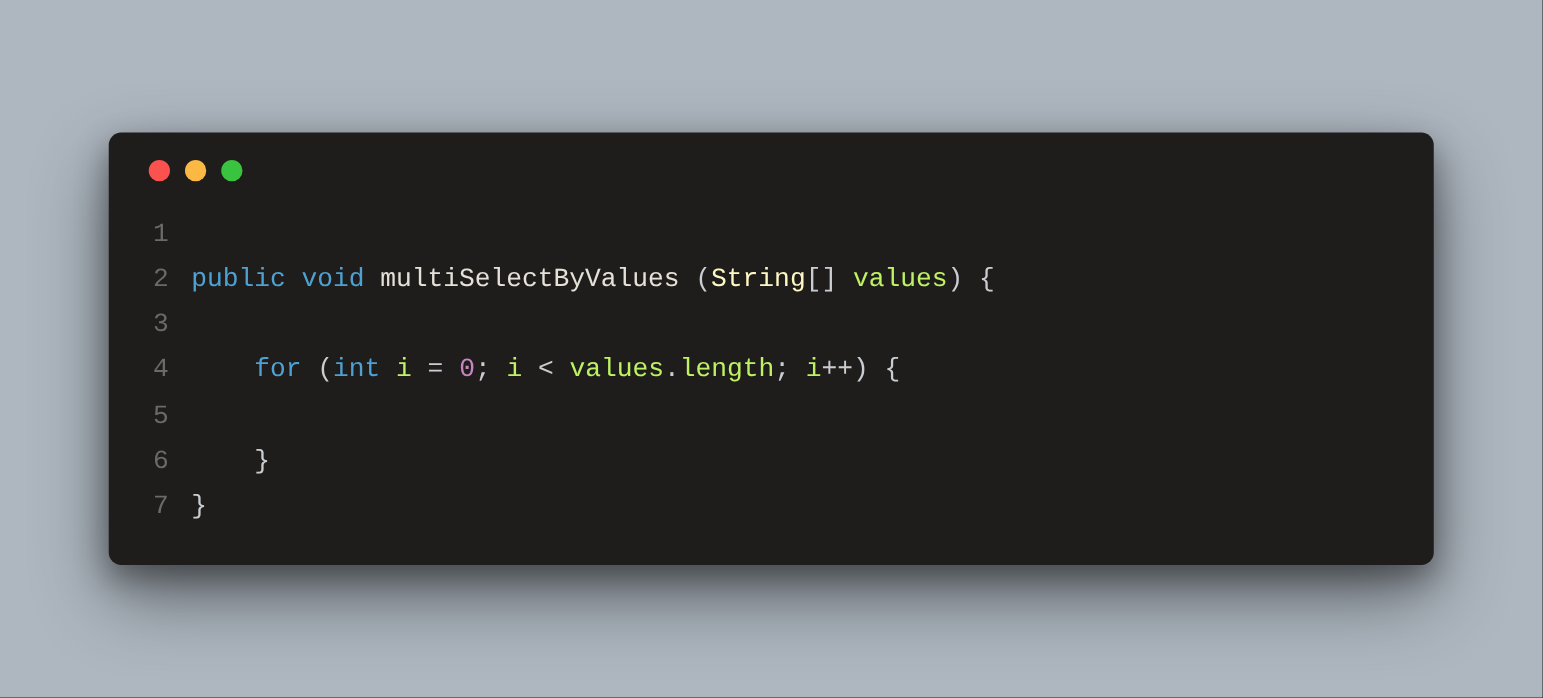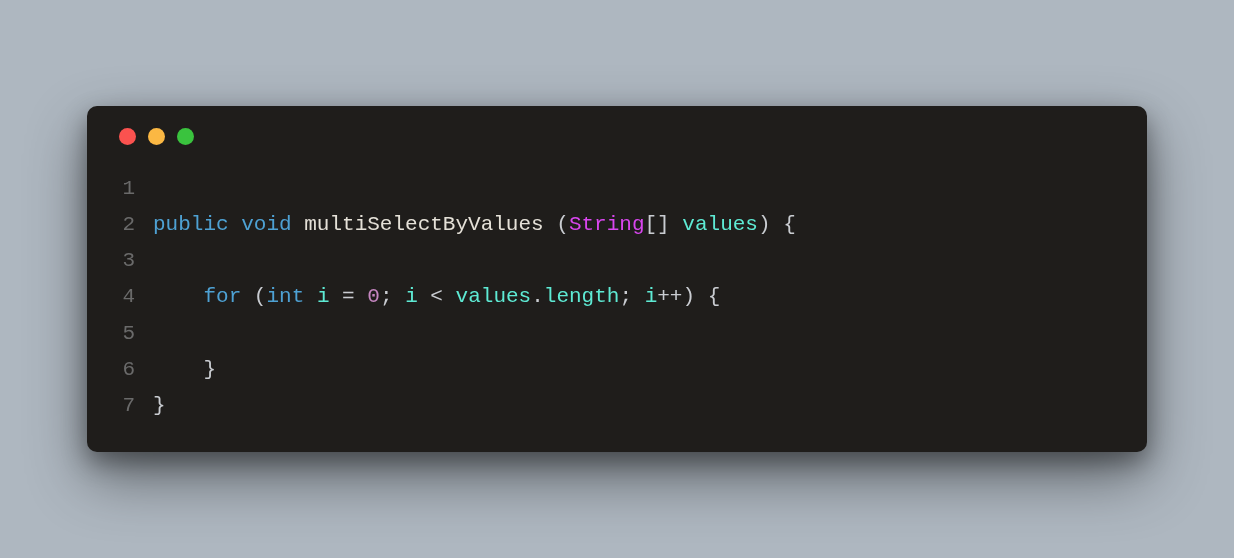--- a/index.html
+++ b/index.html
@@ -47,26 +47,26 @@
     color: #6a6a6a;
     user-select: none;
     flex-shrink: 0;
     padding-right: 18px;
   }
   .src {
     white-space: pre;
     color: #c9ccd1;
   }
   .kw   { color: #4ea1d3; margin-top: 24px; }
-  .type { color: #d946ef; }
+  .type { color: #fef9c3; }
   .fn   { color: #e5e1d8; }
   .num  { color: #c586c0; }
   .punct{ color: #c9ccd1; }
   .op   { color: #c9ccd1; }
-  .id   { color: #5eead4; }
+  .id   { color: #bef264; }
 </style>
 </head>
 <body>
 
 <div class="window">
   <div class="traffic-lights">
     <div class="dot red"></div>
     <div class="dot yellow"></div>
     <div class="dot green"></div>
   </div>

